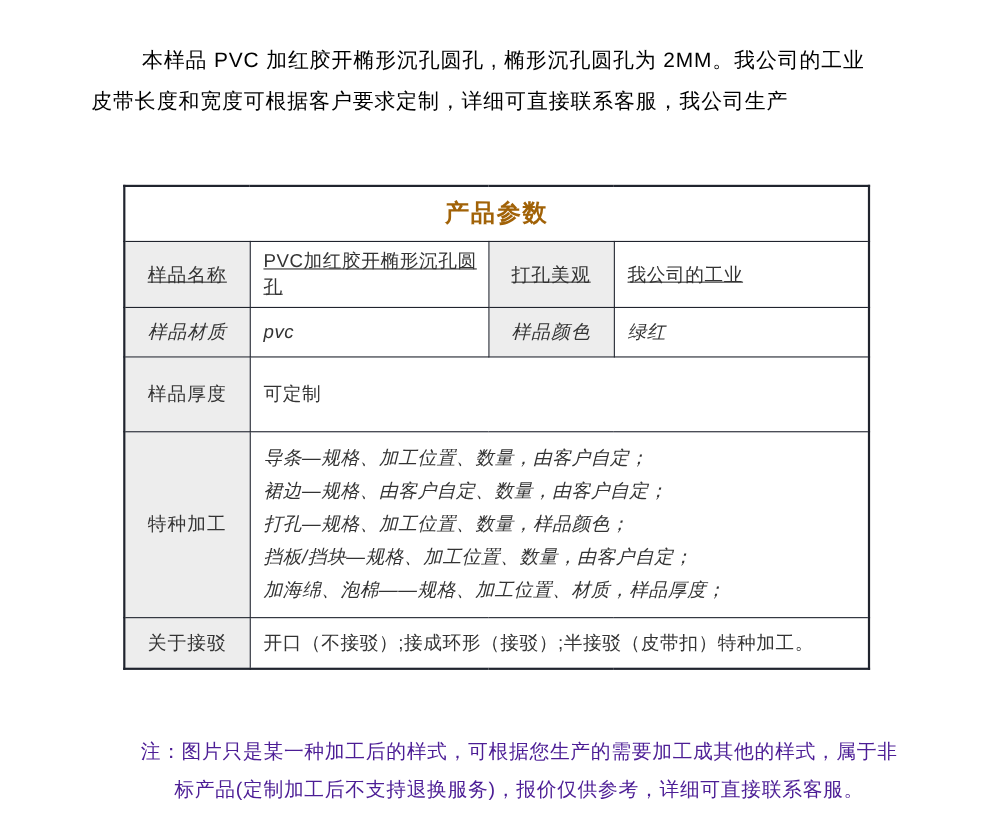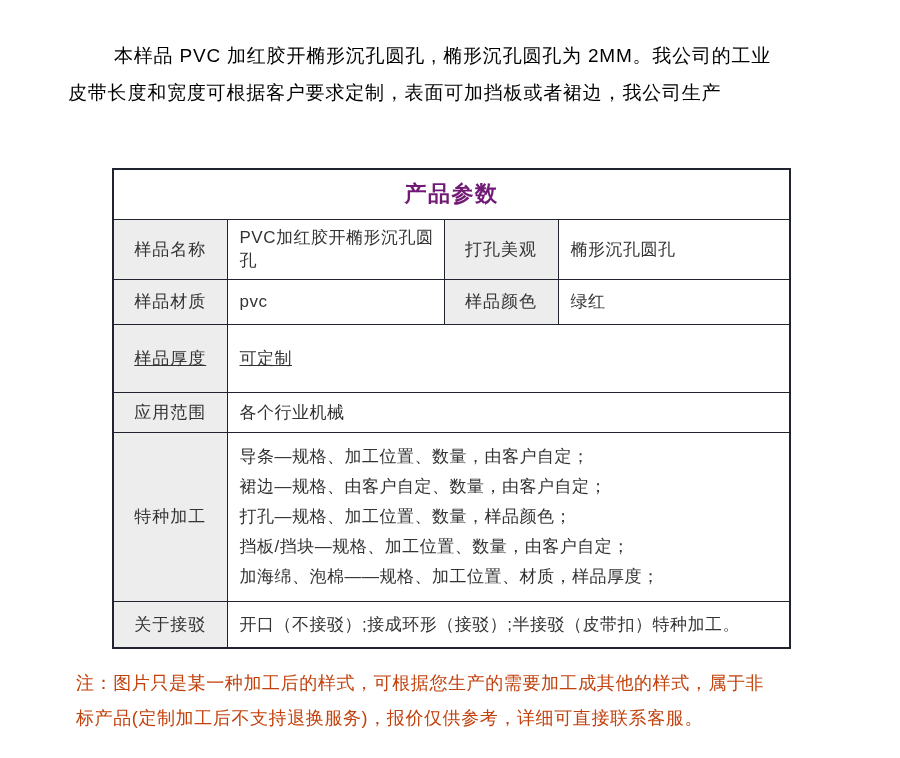--- a/index.html
+++ b/index.html
@@ -12,21 +12,21 @@
     height: 758px;
     position: relative;
     font-family: "Liberation Sans", sans-serif;
     color: #000;
     overflow: hidden;
   }
 
   
   .intro {
     position: absolute;
-    left: 68px;
+    left: 83px;
     top: 37px;
     width: 740px;
     font-size: 19px;
     line-height: 37px;
     letter-spacing: 0.8px;
     color: #000000;
   }
   .intro .line.indent { text-indent: 46px; }
 
   
@@ -43,97 +43,94 @@
   .params-table td {
     border: 1px solid #20242e;
     overflow: hidden;
     vertical-align: middle;
   }
   .params-table .title-cell {
     text-align: center;
     font-size: 22px;
     font-weight: bold;
     letter-spacing: 1.5px;
-    color: #701a75;
+    color: #a16207;
     background: #ffffff;
   }
   .params-table td.label {
     background: #ededed;
     text-align: center;
     font-size: 17px;
     letter-spacing: 1px;
   }
   .params-table td.value {
     background: #ffffff;
     font-size: 17px;
     padding-left: 12px;
     letter-spacing: 0.5px;
   }
   tr.r-title { height: 50px; }
-  tr.r1 { height: 60px; }
-  tr.r2 { height: 45px; }
-  tr.r3 { height: 68px; text-decoration: underline; }
+  tr.r1 { height: 60px; text-decoration: underline; }
+  tr.r2 { height: 45px; font-style: italic; }
+  tr.r3 { height: 68px; }
   tr.r4 { height: 40px; }
   tr.r5 { height: 169px; }
   tr.r6 { height: 47px; border-radius: 19px; }
   .special-lines { padding: 5px 0; }
-  .special-lines .sline { line-height: 30px; }
+  .special-lines .sline { line-height: 30px; font-style: italic; }
 
   
   .note {
     position: absolute;
-    left: 76px;
+    left: 92px;
     top: 666px;
     width: 760px;
     font-size: 18px;
     line-height: 35px;
     letter-spacing: 0.6px;
-    color: #c2410c;
+    color: #4c1d95;
+    text-align: center;
   }
 </style>
 </head>
 <body>
 
 <div class="page">
 
   <div class="intro">
     <div class="line indent">本样品 PVC 加红胶开椭形沉孔圆孔 , 椭形沉孔圆孔为 2MM。我公司的工业</div>
-    <div class="line">皮带长度和宽度可根据客户要求定制，表面可加挡板或者裙边，我公司生产</div>
+    <div class="line">皮带长度和宽度可根据客户要求定制，详细可直接联系客服，我公司生产</div>
   </div>
 
   <table class="params-table">
     <colgroup>
       <col style="width:114px">
       <col style="width:217px">
       <col style="width:114px">
       <col style="width:232px">
     </colgroup>
     <tbody>
       <tr class="r-title">
         <td class="title-cell" colspan="4">产品参数</td>
       </tr>
       <tr class="r1">
         <td class="label">样品名称</td>
         <td class="value">PVC加红胶开椭形沉孔圆孔</td>
         <td class="label">打孔美观</td>
-        <td class="value">椭形沉孔圆孔</td>
+        <td class="value">我公司的工业</td>
       </tr>
       <tr class="r2">
         <td class="label">样品材质</td>
         <td class="value">pvc</td>
         <td class="label">样品颜色</td>
         <td class="value">绿红</td>
       </tr>
       <tr class="r3">
         <td class="label">样品厚度</td>
         <td class="value" colspan="3">可定制</td>
-      </tr>
-      <tr class="r4">
-        <td class="label">应用范围</td>
-        <td class="value" colspan="3">各个行业机械</td>
       </tr>
       <tr class="r5">
         <td class="label">特种加工</td>
         <td class="value special-lines" colspan="3">
           <div class="sline">导条—规格、加工位置、数量，由客户自定；</div>
           <div class="sline">裙边—规格、由客户自定、数量，由客户自定；</div>
           <div class="sline">打孔—规格、加工位置、数量，样品颜色；</div>
           <div class="sline">挡板/挡块—规格、加工位置、数量，由客户自定；</div>
           <div class="sline">加海绵、泡棉——规格、加工位置、材质，样品厚度；</div>
         </td>

